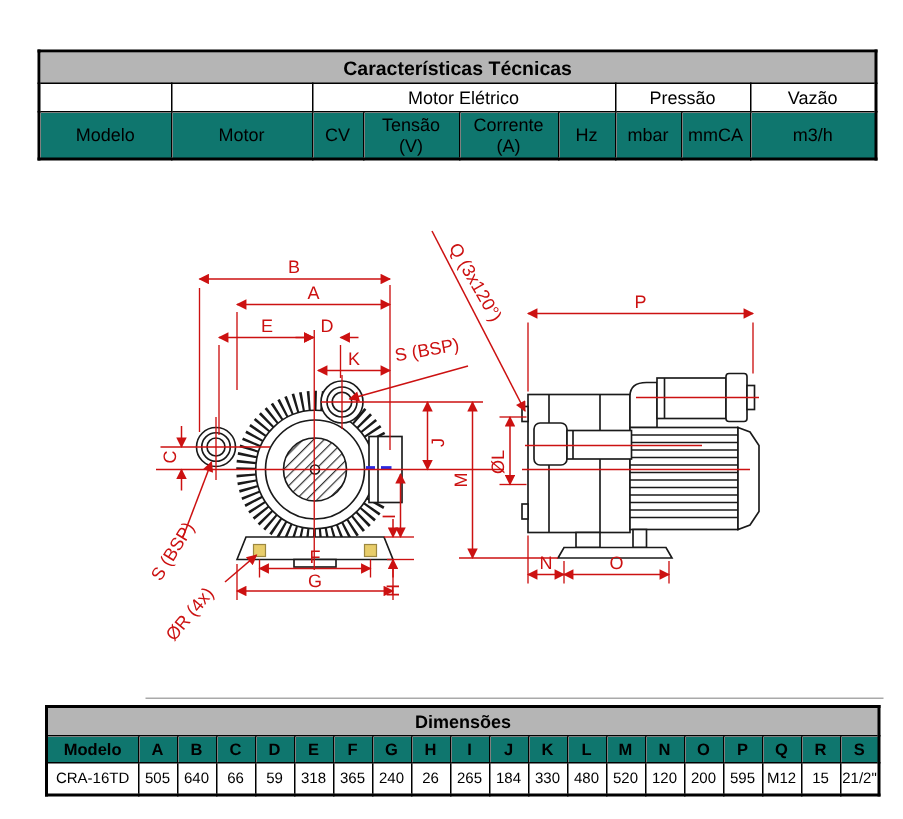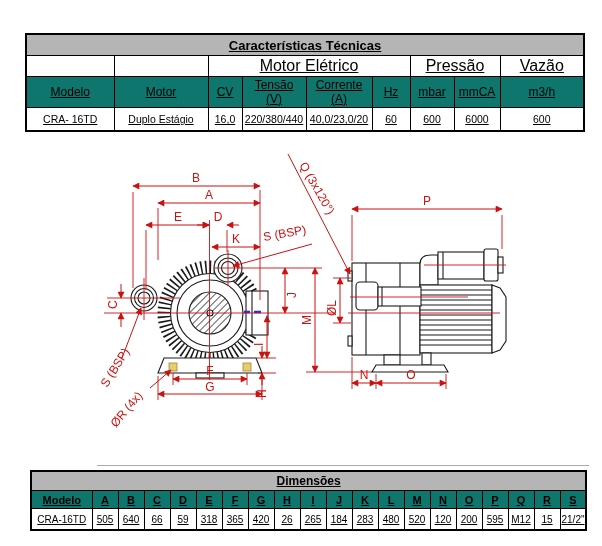--- a/index.html
+++ b/index.html
@@ -1,25 +1,25 @@
 <!DOCTYPE html>
 <html><head>
 <meta charset="utf-8">
 <style>
   html,body { margin:0; padding:0; }
   body { width:602px; height:546px; position:relative; background:#fff;
          font-family:"Liberation Sans", sans-serif; overflow:hidden; }
-  table { border-collapse:collapse; table-layout:fixed; position:absolute;text-decoration:underline; }
+  table { border-collapse:collapse; table-layout:fixed; position:absolute; }
   td { border:1px solid #000; text-align:center; vertical-align:middle;
        overflow:hidden; white-space:pre-line; color:#000; }
   .ttab { left:25px; top:33px; width:558px; border:2px solid #000; }
   .dtab { left:30px; top:470px; width:555px; border:2px solid #000;padding-left:40px; }
   tr.title td { background:#b5b5b5; font-weight:bold; font-size:13px; height:18px; }
   .dtab tr.title td { font-size:12px; height:16px; }
-  tr.grp td { font-size:16px; height:16px; }
+  tr.grp td { font-size:12px; height:16px; }
   tr.hdr td { background:#0f766e; font-size:12px; height:26px; }
   .dtab tr.hdr td { font-size:11px; font-weight:bold; height:15px; }
   tr.data td { font-size:10.5px; height:20px; }
   .dtab tr.data td { font-size:10px; height:18px; }
   .artifact { position:absolute; left:97px; top:465px; width:492px; height:1px; background:#a9a9a9; }
   svg.diagram { position:absolute; left:0; top:148px; }
   .blk  { fill:none; stroke:#1a1a1a; stroke-width:1.1; }
   .blkf { fill:#fff;  stroke:#1a1a1a; stroke-width:1.1; }
   .fins { fill:none; stroke:#1a1a1a; stroke-width:13; stroke-dasharray:1.6 2.9; }
   .ext { stroke:#cc1111; stroke-width:0.9; fill:none; }
@@ -58,31 +58,20 @@
     <td>Motor</td>
     <td>CV</td>
     <td>Tensão
 (V)</td>
     <td>Corrente
 (A)</td>
     <td>Hz</td>
     <td>mbar</td>
     <td>mmCA</td>
     <td>m3/h</td>
-  </tr>
-  <tr class="data">
-    <td>CRA- 16TD</td>
-    <td>Duplo Estágio</td>
-    <td>16,0</td>
-    <td>220/380/440</td>
-    <td>40,0/23,0/20</td>
-    <td>60</td>
-    <td>600</td>
-    <td>6000</td>
-    <td>600</td>
   </tr>
 </tbody>
   </table>
 
 <svg class="diagram" width="602" height="312" viewBox="0 0 602 312">
   <defs>
     <marker id="ah" viewBox="0 0 10 10" refX="9" refY="5" markerWidth="9" markerHeight="7" orient="auto-start-reverse">
       <path d="M0,0 L10,5 L0,10 z" fill="#cc1111"></path>
     </marker>
     <pattern id="hatch" patternUnits="userSpaceOnUse" width="5" height="5" patternTransform="rotate(45)">
@@ -283,25 +272,25 @@
     <td>S</td>
   </tr>
   <tr class="data">
     <td>CRA-16TD</td>
     <td>505</td>
     <td>640</td>
     <td>66</td>
     <td>59</td>
     <td>318</td>
     <td>365</td>
-    <td>420</td>
+    <td>240</td>
     <td>26</td>
     <td>265</td>
     <td>184</td>
-    <td>283</td>
+    <td>330</td>
     <td>480</td>
     <td>520</td>
     <td>120</td>
     <td>200</td>
     <td>595</td>
     <td>M12</td>
     <td>15</td>
     <td>21/2"</td>
   </tr>
 </tbody>

